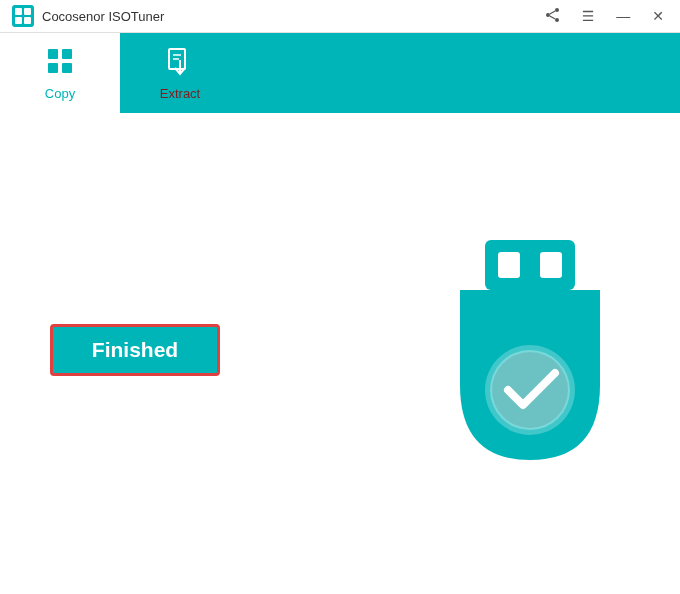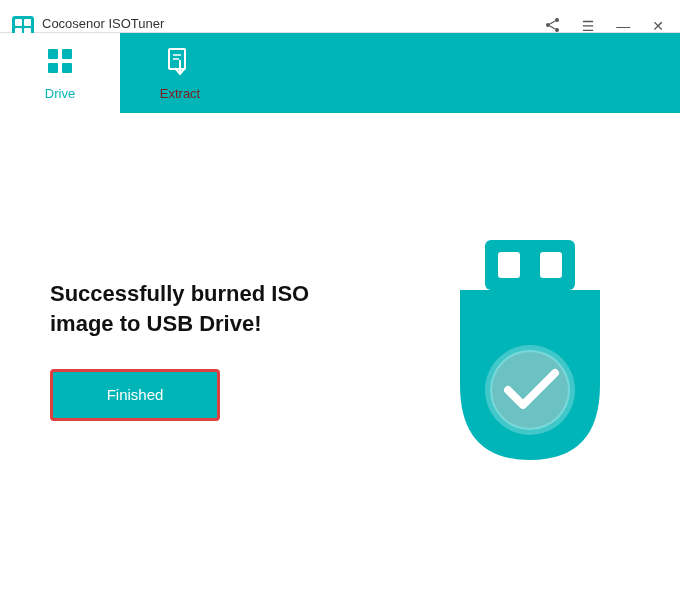--- a/index.html
+++ b/index.html
@@ -8,21 +8,21 @@
       width: 680px;
       height: 594px;
       font-family: 'Segoe UI', Arial, sans-serif;
       background: #fff;
       overflow: hidden;
     }
 
     
     .title-bar {
       display: flex;
-      align-items: flex-start;
+      align-items: center;
       height: 28px;
       background: #fff;
       padding: 16px 12px;
       border-bottom: 1px solid #e0e0e0;
     }
 
     .title-bar-logo {
       width: 22px;
       height: 22px;
       margin-right: 8px;
@@ -115,22 +115,22 @@
       max-width: 260px;
     }
 
     .finished-btn {
       width: 170px;
       height: 52px;
       background: #00b5b8;
       color: #fff;
       border: 3px solid #e04040;
       border-radius: 4px;
-      font-size: 15px;
-      font-weight: 400;
+      font-size: 21px;
+      font-weight: 700;
       cursor: pointer;
       outline: none;
     }
 
     
     .usb-illustration {
       position: relative;
       width: 180px;
       height: 220px;
       flex-shrink: 0;
@@ -174,42 +174,41 @@
   <div class="tab active">
     <span class="tab-icon">
       <svg width="30" height="30" viewBox="0 0 30 30" fill="none">
 
         <rect x="3" y="3" width="10" height="10" rx="1" fill="#00b5b8"></rect>
         <rect x="17" y="3" width="10" height="10" rx="1" fill="#00b5b8"></rect>
         <rect x="3" y="17" width="10" height="10" rx="1" fill="#00b5b8"></rect>
         <rect x="17" y="17" width="10" height="10" rx="1" fill="#00b5b8"></rect>
       </svg>
     </span>
-    <span class="tab-label">Drive</span>
+    <span class="tab-label">Copy</span>
   </div>
 
   <div class="tab">
     <span class="tab-icon">
       <svg width="30" height="30" viewBox="0 0 30 30" fill="none">
         <rect x="4" y="3" width="16" height="20" rx="1" stroke="#fff" stroke-width="2" fill="none"></rect>
         <path d="M10 22 L15 28 L20 22" stroke="#fff" stroke-width="2" fill="none"></path>
         <line x1="15" y1="14" x2="15" y2="28" stroke="#fff" stroke-width="2"></line>
         <path d="M8 9 L16 9" stroke="#fff" stroke-width="1.5"></path>
         <path d="M8 13 L14 13" stroke="#fff" stroke-width="1.5"></path>
       </svg>
     </span>
     <span class="tab-label">Extract</span>
   </div>
 
 
 </div>
 
 <div class="main-content">
   <div class="left-section">
-    <p class="success-text">Successfully burned ISO image to USB Drive!</p>
     <button class="finished-btn">Finished</button>
   </div>
 
   <div class="usb-illustration">
     <svg class="usb-svg" viewBox="0 0 180 220" fill="none">
 
       <rect x="45" y="0" width="90" height="50" rx="6" fill="#00b5b8"></rect>
 
       <rect x="58" y="12" width="22" height="26" rx="3" fill="#fff"></rect>
       <rect x="100" y="12" width="22" height="26" rx="3" fill="#fff"></rect>

